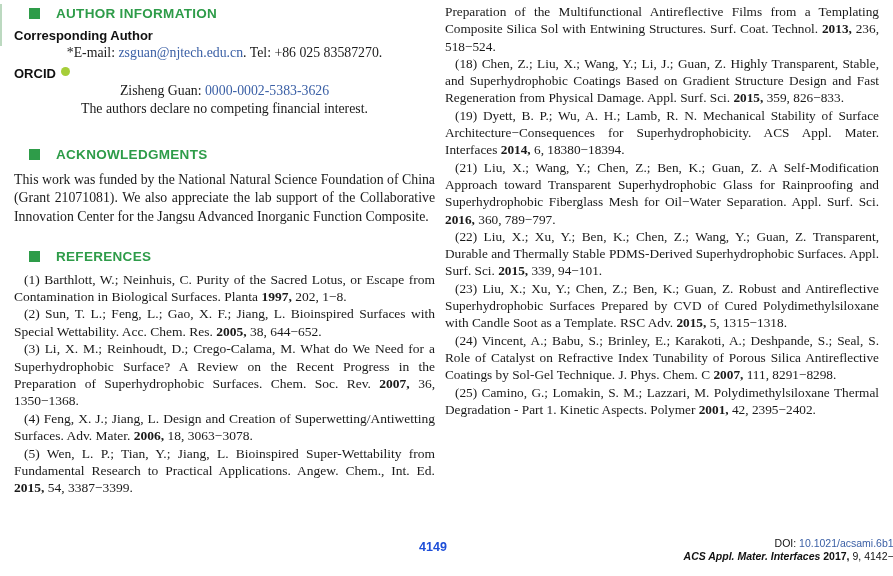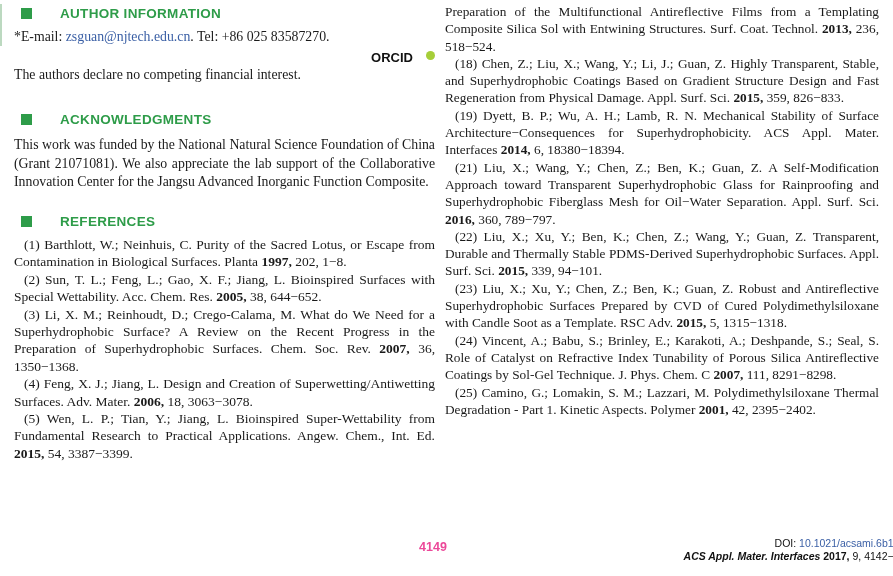--- a/index.html
+++ b/index.html
@@ -9,68 +9,68 @@
     font-family:"Liberation Serif", serif;
     color:#1a1a1a;
     -webkit-font-smoothing:antialiased;
   }
   .col { position:absolute; }
   .col-left  { left:14px;  top:6px; width:421px; }
   .col-right { left:445px; top:3px; width:434px; }
 
   
   .sec {
-    display:flex; align-items:center; gap:28px;
+    display:flex; align-items:center; gap:16px;
     font-family:"Liberation Sans", sans-serif;
     font-weight:bold; font-size:13.5px; letter-spacing:.3px;
-    color:#2E9C49; margin:0 0 7px 7px;
+    color:#2E9C49; margin:0 0 7px 15px;
   }
   .sec .sq { width:11px; height:11px; background:#2E9C49; flex:0 0 auto; }
   .sec-ack { margin-top:28px; margin-bottom:9px; }
   .sec-ref { margin-top:22px; margin-bottom:7px; }
 
   
   .sub {
     font-family:"Liberation Sans", sans-serif;
     font-weight:bold; font-size:13px; color:#111;
     margin:3px 0 1px 0;
   }
-  .orcid-head { display:flex; align-items:flex-start; gap:13px;justify-content:flex-end; }
+  .orcid-head { display:flex; align-items:flex-start; gap:5px; }
   .orcid-icon {
     width:9px; height:9px; border-radius:50%;
     background:#A6CE39; display:inline-block; margin-top:1px;
   }
 
   
   .body {
     font-size:13.8px; line-height:18.6px; margin:0;
     text-align:justify;
   }
-  .nojust { text-align:left; }
+  .nojust { text-align:center; }
 
   
   .ref {
     font-size:13.5px; line-height:17.4px; margin:0;
     text-align:justify; text-indent:10px;
   }
   .col-right .ref { font-size:13.3px; line-height:17.3px; }
   .ref.cont { text-indent:0; }
 
   
   .seg-p {}
   .seg-i { }
   .seg-b { font-weight:bold; }
   .seg-bi{ font-weight:bold; font-style:italic; }
   .seg-a { color:#3A5FA5; }
 
   
   .pagenum {
     position:absolute; left:403px; top:540px; width:60px;
     font-family:"Liberation Sans", sans-serif;
-    font-weight:bold; font-size:12.5px; color:#ec4899; text-align:center;
+    font-weight:bold; font-size:12.5px; color:#1d4ed8; text-align:center;
   }
   .footer-right {
     position:absolute; top:537px; right:-24px;
     text-align:right; white-space:nowrap;
     font-family:"Liberation Sans", sans-serif;
     font-size:10.5px; line-height:13px; color:#111;
   }
   .doi-label { font-weight:normal;text-align:right; }
   .doi-link  { color:#3A5FA5; }
   .edge-mark {
@@ -83,28 +83,30 @@
 
 <div class="edge-mark"></div>
 
 <div class="col col-left">
 
   <h2 class="sec">
     <span class="sq"></span>
     <span>AUTHOR INFORMATION</span>
   </h2>
 
+  <div class="sub">Corresponding Author</div>
 
   <p class="body nojust"><span class="seg-p">*E-mail: </span><span class="seg-a">zsguan@njtech.edu.cn</span><span class="seg-p">. Tel: +86 025 83587270.</span></p>
 
   <div class="sub orcid-head">
     <span>ORCID</span>
     <span class="orcid-icon"></span>
   </div>
 
+  <p class="body nojust"><span class="seg-p">Zisheng Guan: </span><span class="seg-a">0000-0002-5383-3626</span></p>
 
 
   <p class="body nojust">The authors declare no competing financial interest.</p>
 
   <h2 class="sec sec-ack">
     <span class="sq"></span>
     <span>ACKNOWLEDGMENTS</span>
   </h2>
 
   <p class="body">This work was funded by the National Natural Science Foundation of China (Grant 21071081). We also appreciate the lab support of the Collaborative Innovation Center for the Jangsu Advanced Inorganic Function Composite.</p>

